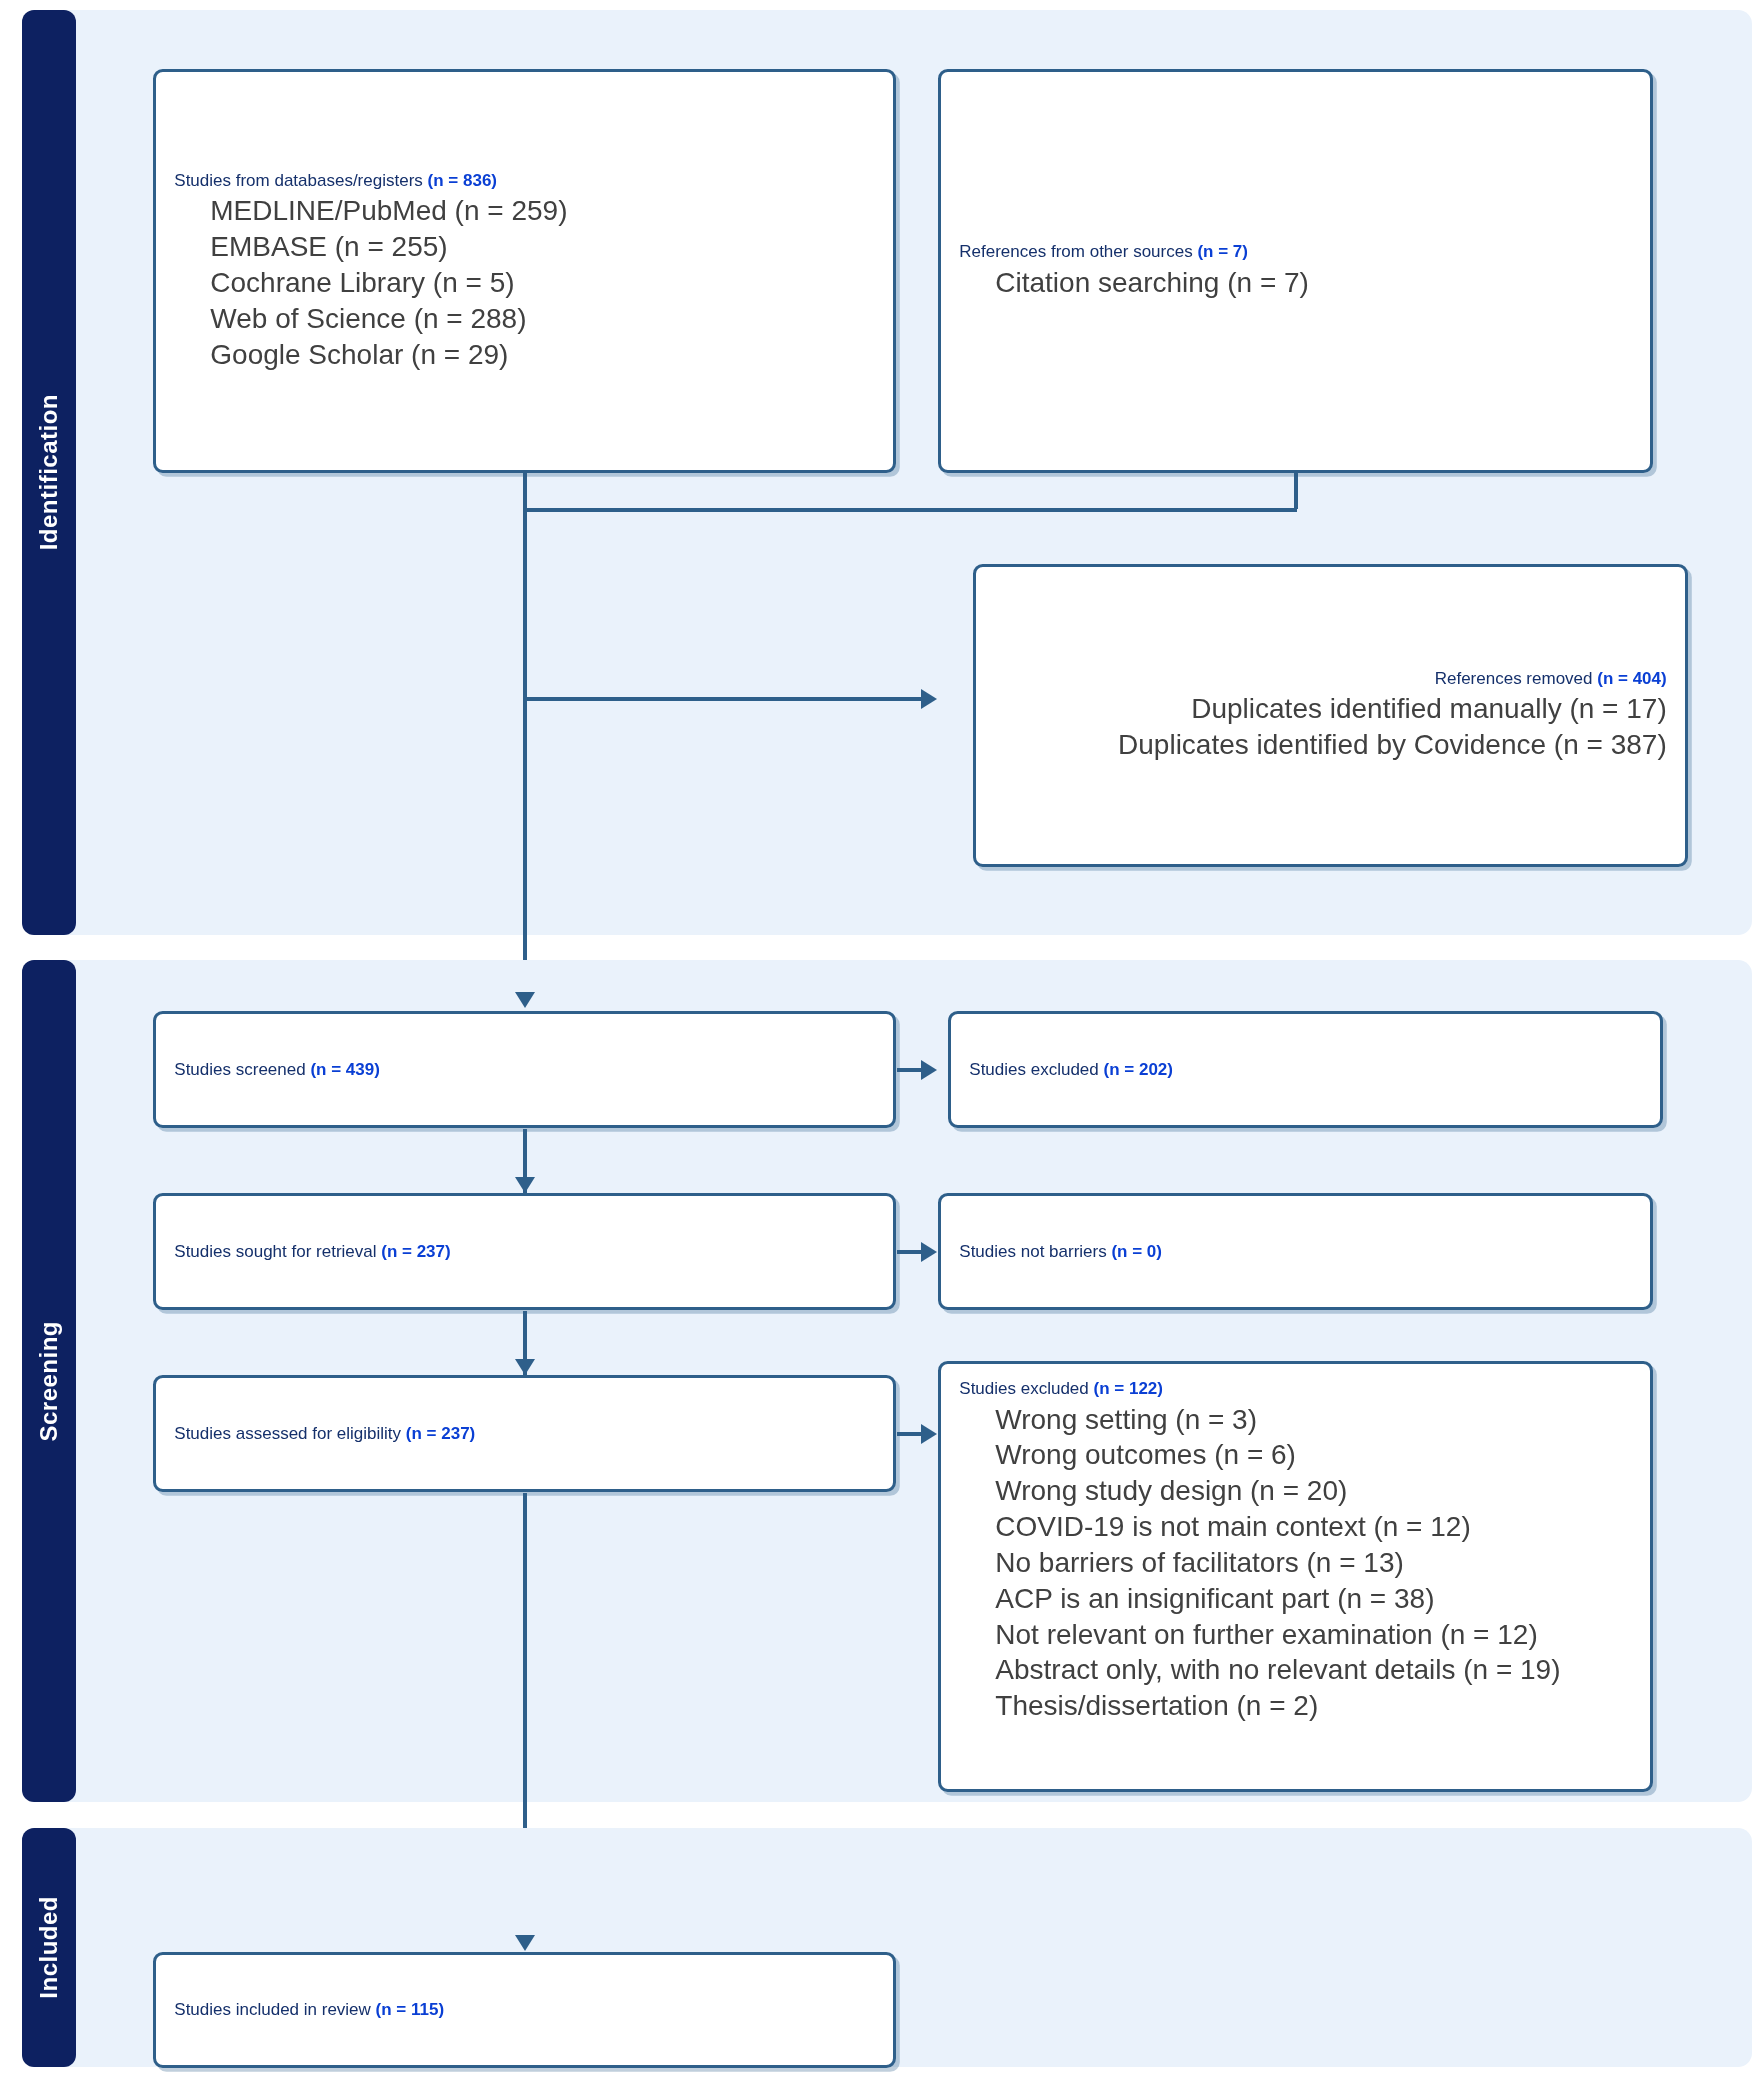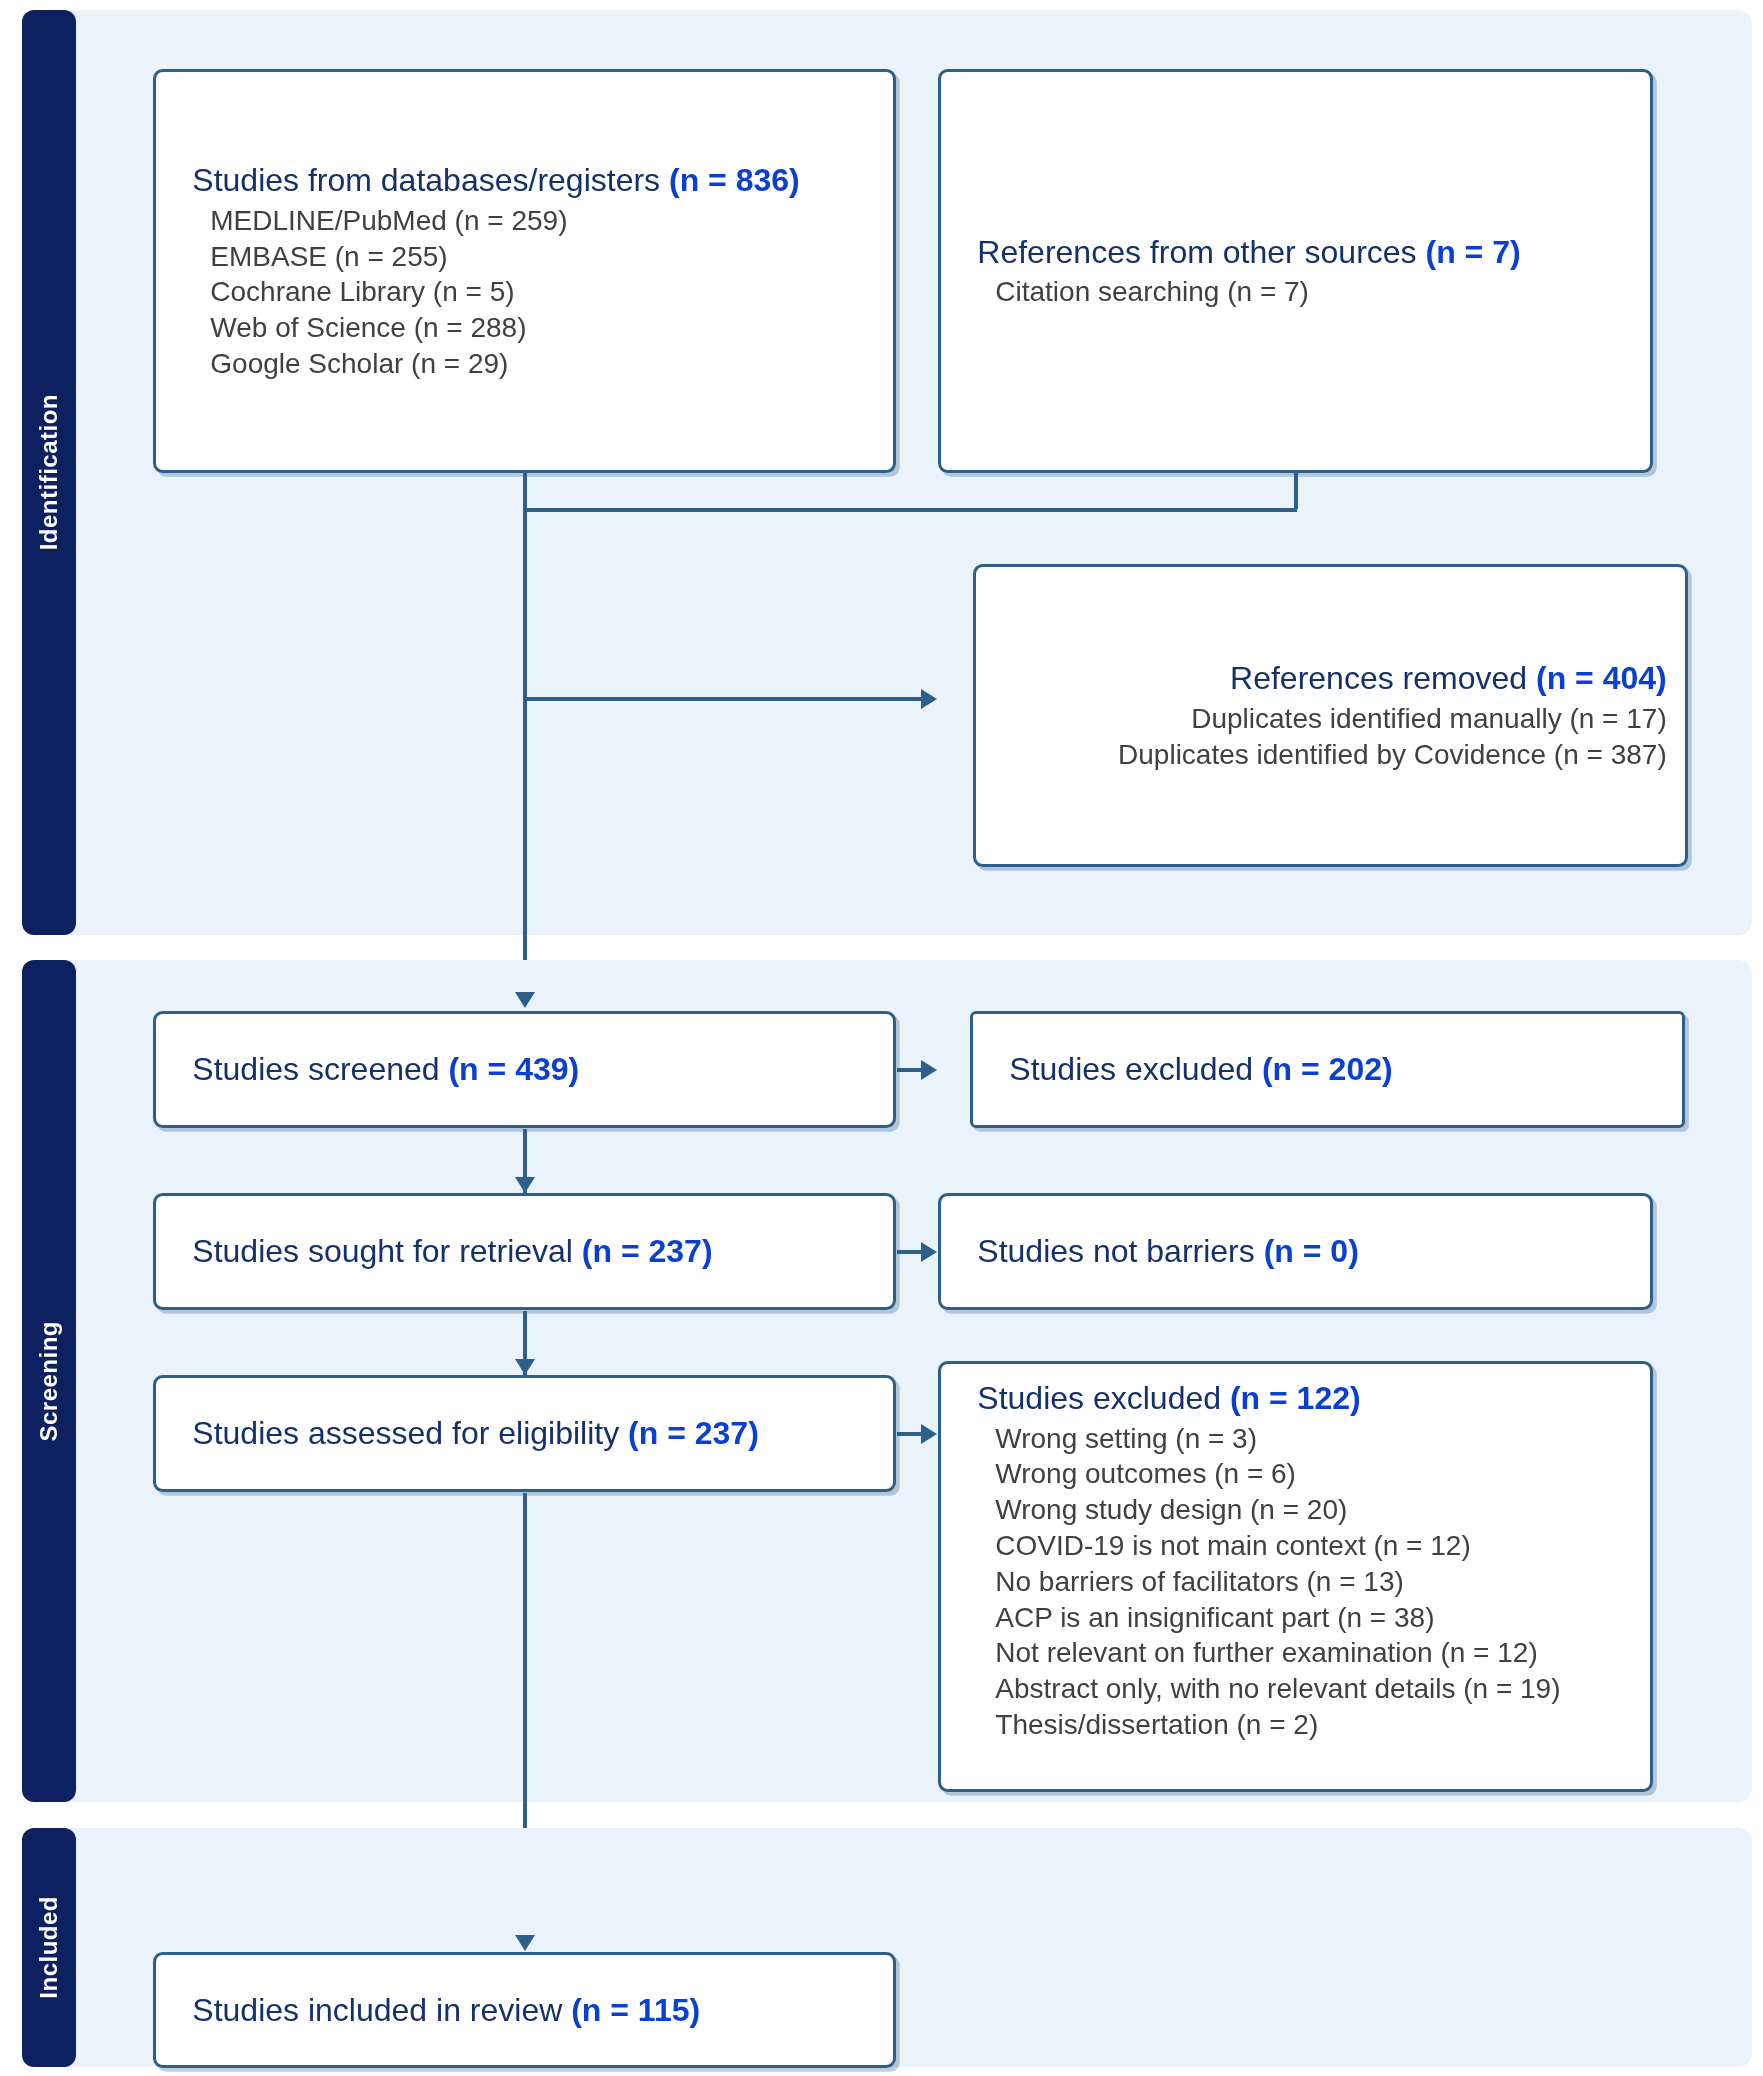--- a/index.html
+++ b/index.html
@@ -56,25 +56,24 @@
     border: 3.2px solid #2e5f8a;
     border-radius: 9.7px;
     box-sizing: border-box;
     box-shadow: 3.8px 3.8px 0 rgba(46,95,138,0.30);
     display: flex;
     flex-direction: column;
     justify-content: center;
     padding: 0 18.3px;
   }
   .node-title {
-    font-size: 32px;
+    font-size: 17px;
     color: #15306b;
     line-height: 1.26;
     white-space: nowrap;
-    margin-left: 18px;
   }
   .node-title .count {
     color: #0a3fd4;
     font-weight: bold;
   }
   .node-sublist {
     margin: 2.2px 0 0 0;
     padding: 0;
     list-style: none;
   }
@@ -172,21 +171,21 @@
 
   <div class="arrow-down" style="left:515px; top:992px;"></div>
 
   <div class="node-box" style="left:153px; top:1011px; width:743px; height:117px;">
     <div class="node-title">
       <span>Studies screened</span>
       <span class="count"> (n = 439)</span>
     </div>
   </div>
 
-  <div class="node-box" style="left:970px; top:1011px; width:715px; height:117px;border-radius:6px;">
+  <div class="node-box" style="left:948px; top:1011px; width:715px; height:117px;">
     <div class="node-title">
       <span>Studies excluded</span>
       <span class="count"> (n = 202)</span>
     </div>
   </div>
 
   <div class="conn conn-h" style="left:897px; top:1068px; width:27px; height:3.8px;"></div>
   <div class="arrow-right" style="left:921px; top:1060px;"></div>
 
   <div class="conn conn-v" style="left:523px; top:1129px; width:3.8px; height:65px;"></div>

